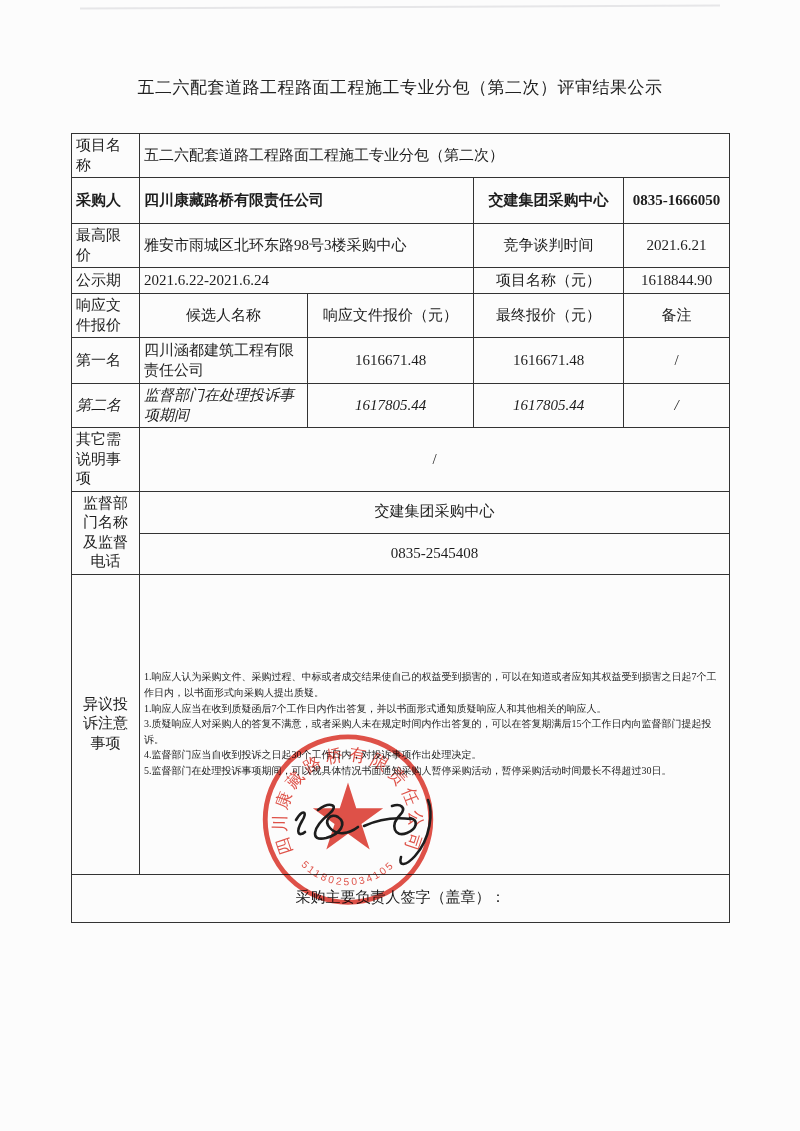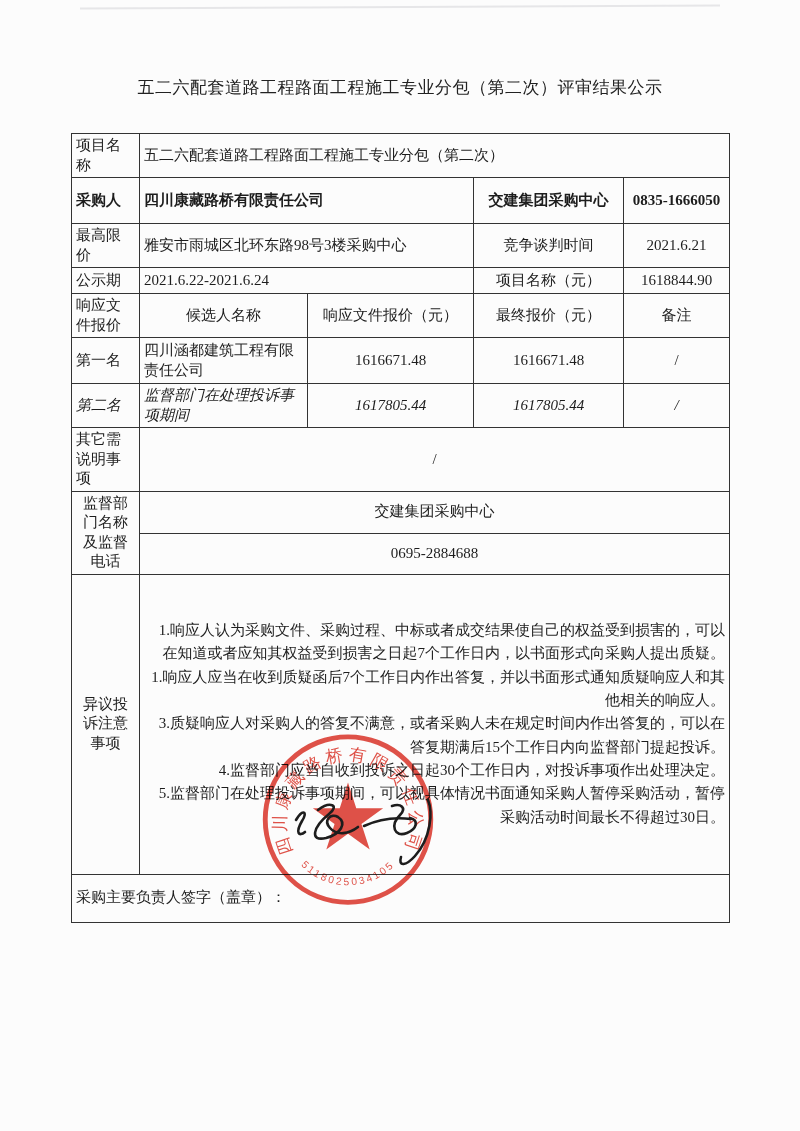--- a/index.html
+++ b/index.html
@@ -30,22 +30,22 @@
     border:1.6px solid #333;
     padding:2px 4px;
     vertical-align:middle;
     line-height:1.3;
     overflow:hidden;
   }
   td.lab{padding-left:4px;}
   td.ctr{text-align:center;}
   td.lft{text-align:left;padding-left:6px;}
   td.objection-cell{padding:14px 10px 8px 9px;}
-  .objection-cell p{margin:0;line-height:1.56;font-size:15px;text-align:right;}
-  td.sig-cell{padding-left:7px;font-size:15px;}
+  .objection-cell p{margin:0;line-height:1.56;font-size:10px;text-align:left;}
+  td.sig-cell{padding-left:7px;font-size:15px;text-align:center;}
   tr.r1{height:42px;} tr.r2{height:46px;font-weight:bold;} tr.r3{height:39px;}
   tr.r4{height:26px;} tr.r5{height:38px;} tr.r6{height:46px;}
   tr.r7{height:38px;font-style:italic;} tr.r8{height:35px;} tr.r9a{height:39px;}
   tr.r9b{height:38px;} tr.r10{height:300px;} tr.r11{height:48px;}
   .stamp{
     position:absolute;left:253px;top:730px;width:190px;height:185px;
     opacity:0.87;pointer-events:none;mix-blend-mode:multiply;
   }
   .signature{
     position:absolute;left:276px;top:786px;width:185px;height:100px;
@@ -124,21 +124,21 @@
     <tr class="r8">
       <td class="lab">其它需说明事项</td>
       <td class="ctr" colspan="4">/</td>
     </tr>
 
     <tr class="r9a">
       <td class="ctr" rowspan="2">监督部门名称及监督电话</td>
       <td class="ctr" colspan="4">交建集团采购中心</td>
     </tr>
     <tr class="r9b">
-      <td class="ctr" colspan="4">0695-2884688</td>
+      <td class="ctr" colspan="4">0835-2545408</td>
     </tr>
 
     <tr class="r10">
       <td class="ctr">异议投诉注意事项</td>
       <td class="objection-cell" colspan="4">
         <p>1.响应人认为采购文件、采购过程、中标或者成交结果使自己的权益受到损害的，可以在知道或者应知其权益受到损害之日起7个工作日内，以书面形式向采购人提出质疑。</p>
         <p>1.响应人应当在收到质疑函后7个工作日内作出答复，并以书面形式通知质疑响应人和其他相关的响应人。</p>
         <p>3.质疑响应人对采购人的答复不满意，或者采购人未在规定时间内作出答复的，可以在答复期满后15个工作日内向监督部门提起投诉。</p>
         <p>4.监督部门应当自收到投诉之日起30个工作日内，对投诉事项作出处理决定。</p>
         <p>5.监督部门在处理投诉事项期间，可以视具体情况书面通知采购人暂停采购活动，暂停采购活动时间最长不得超过30日。</p>

